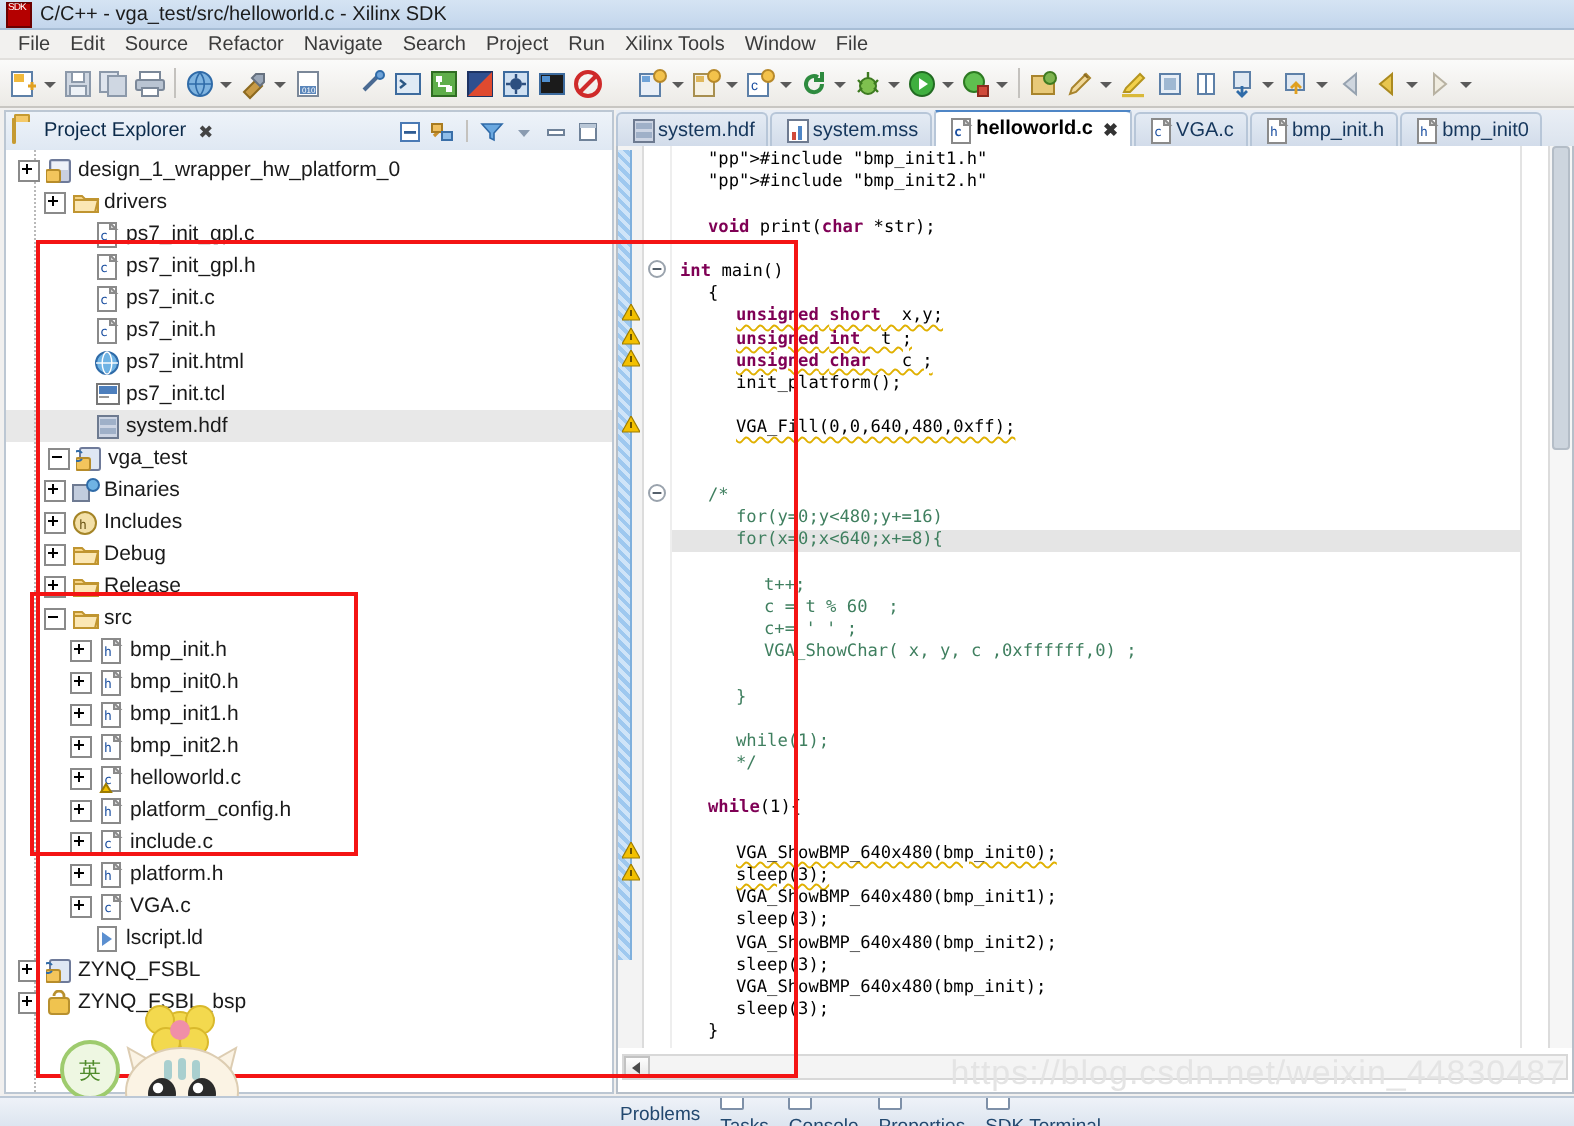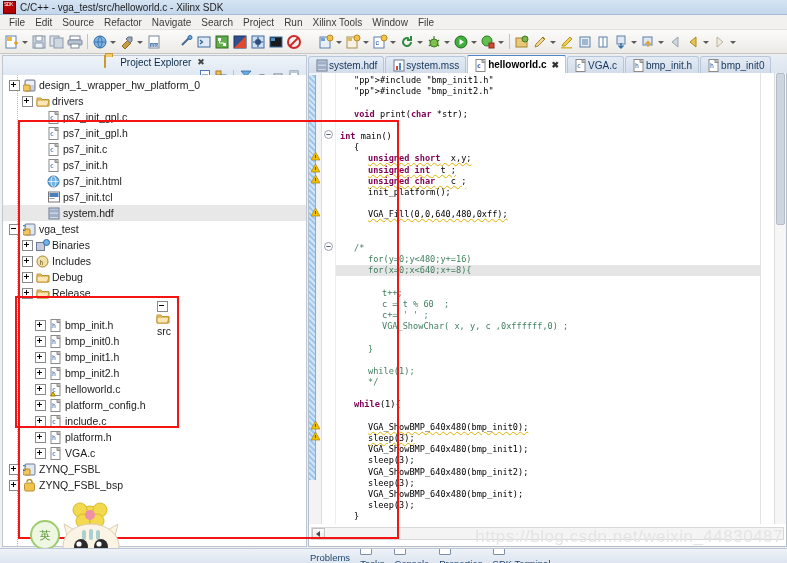--- a/index.html
+++ b/index.html
@@ -62,21 +62,21 @@
   .main{position:absolute;left:0;top:53px;right:0;bottom:14px;}
 
   
   .left{
     position:absolute;left:2px;top:2px;width:303px;bottom:2px;
     background:#fff;border:1px solid #bcc7d3;
   }
   .viewbar{
     height:19px;background:linear-gradient(#eef3f9,#dfe8f3);
     border-bottom:1px solid #c6d2de;
-    display:flex;align-items:center;padding:0 3px;flex-direction:column;
+    display:flex;align-items:center;padding:0 3px;
   }
   .viewtab{display:flex;align-items:center;gap:3px;font-size:10px;color:#0b2a4a;}
   .vt-ico{width:13px;height:12px;flex:none;position:relative;}
   .folder-ico{
     width:13px;height:10px;background:#f4c969;border:1px solid #c59a32;
     border-radius:1px 2px 2px 2px;position:relative;
   }
   .folder-ico:before{
     content:"";position:absolute;left:0;top:-3px;width:6px;height:3px;
     background:#f4c969;border:1px solid #c59a32;border-bottom:none;border-radius:1px 1px 0 0;
@@ -495,21 +495,21 @@
           </div>
           <div class="row sel" style="padding-left: 32px;">
             <span class="exp none"></span>
             <span class="ico"><svg width="14" height="14">
                 <rect x="2" y="1" width="10" height="11" fill="#cdd5e4" stroke="#6d7a90"></rect>
                 <rect x="3" y="2.5" width="8" height="3" fill="#9fb0c8"></rect>
                 <rect x="3" y="7" width="8" height="3" fill="#9fb0c8"></rect>
               </svg></span>
             <span>system.hdf</span>
           </div>
-          <div class="row" style="padding-left: 6px;">
+          <div class="row" style="padding-left: 21px;">
             <span class="exp"></span>
             <span class="ico"><svg width="14" height="14">
                 <rect x="2" y="1" width="10" height="11" rx="1" fill="#dfe7f3" stroke="#6e7a99"></rect>
                 <rect x="0" y="6" width="7" height="6" rx="1" fill="#f3c55c" stroke="#b78c29"></rect>
                 <path d="M3 3.5 a2.5 2.5 0 1 0 0 3" stroke="#2f6ba8" fill="none"></path>
               </svg></span>
             <span>vga_test</span>
           </div>
           <div class="row" style="padding-left: 19px;">
             <span class="exp plus"></span>
@@ -536,21 +536,21 @@
             <span>Debug</span>
           </div>
           <div class="row" style="padding-left: 19px; align-items: center;">
             <span class="exp plus"></span>
             <span class="ico"><svg width="14" height="14">
                 <path d="M1 3 h4 l1.5 1.5 H13 V11 H1z" fill="#f6d384" stroke="#c09530"></path>
                 <path d="M1 5 h12 l-1.5 6 H1z" fill="#fbe7b4" stroke="#c09530"></path>
               </svg></span>
             <span>Release</span>
           </div>
-          <div class="row" style="padding-left: 19px; flex-direction: column;">
+          <div class="row" style="padding-left: 19px;">
             <span class="exp"></span>
             <span class="ico"><svg width="14" height="14">
                 <path d="M1 3 h4 l1.5 1.5 H13 V11 H1z" fill="#f6d384" stroke="#c09530"></path>
                 <path d="M1 5 h12 l-1.5 6 H1z" fill="#fbe7b4" stroke="#c09530"></path>
               </svg></span>
             <span>src</span>
           </div>
           <div class="row" style="padding-left: 32px;">
             <span class="exp plus"></span>
             <span class="ico"><svg width="14" height="14">
@@ -625,20 +625,28 @@
             <span>platform.h</span>
           </div>
           <div class="row" style="padding-left: 32px;">
             <span class="exp plus"></span>
             <span class="ico"><svg width="14" height="14">
                 <rect x="2" y="0.5" width="9" height="12" fill="#fff" stroke="#8a8a8a"></rect>
                 <path d="M8 0.5 l3 3 h-3z" fill="#d8d8d8" stroke="#8a8a8a"></path>
                 <text x="3" y="9" font-size="6.5" fill="#1b4fa0" font-family="monospace">c</text>
               </svg></span>
             <span>VGA.c</span>
+          </div>
+          <div class="row" style="padding-left: 32px;">
+            <span class="exp none"></span>
+            <span class="ico"><svg width="14" height="14">
+                <rect x="2" y="0.5" width="9" height="12" fill="#fff" stroke="#8a8a8a"></rect>
+                <path d="M4 3 l5 3.5 -5 3.5z" fill="#5b8fd0"></path>
+              </svg></span>
+            <span>lscript.ld</span>
           </div>
           <div class="row" style="padding-left: 6px;">
             <span class="exp plus"></span>
             <span class="ico"><svg width="14" height="14">
                 <rect x="2" y="1" width="10" height="11" rx="1" fill="#dfe7f3" stroke="#6e7a99"></rect>
                 <rect x="0" y="6" width="7" height="6" rx="1" fill="#f3c55c" stroke="#b78c29"></rect>
                 <path d="M3 3.5 a2.5 2.5 0 1 0 0 3" stroke="#2f6ba8" fill="none"></path>
               </svg></span>
             <span>ZYNQ_FSBL</span>
           </div>

